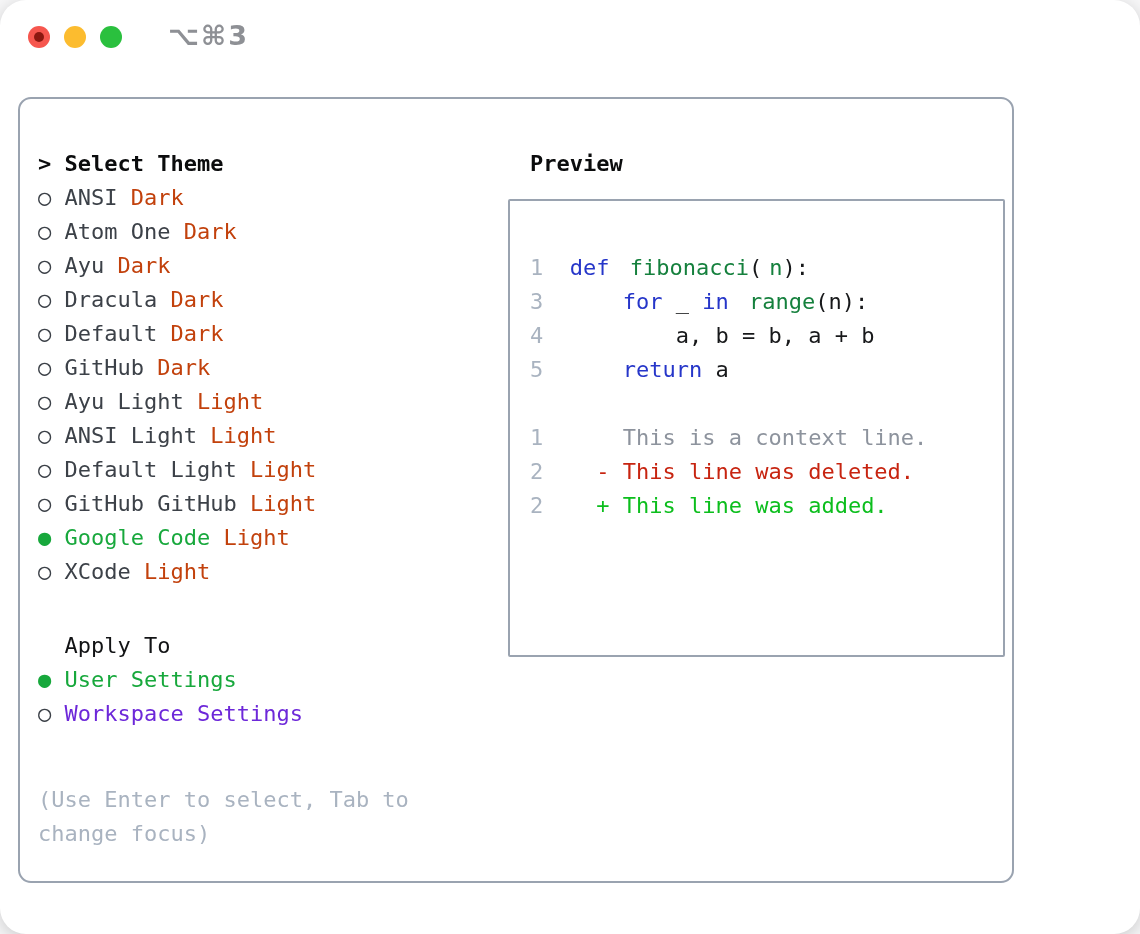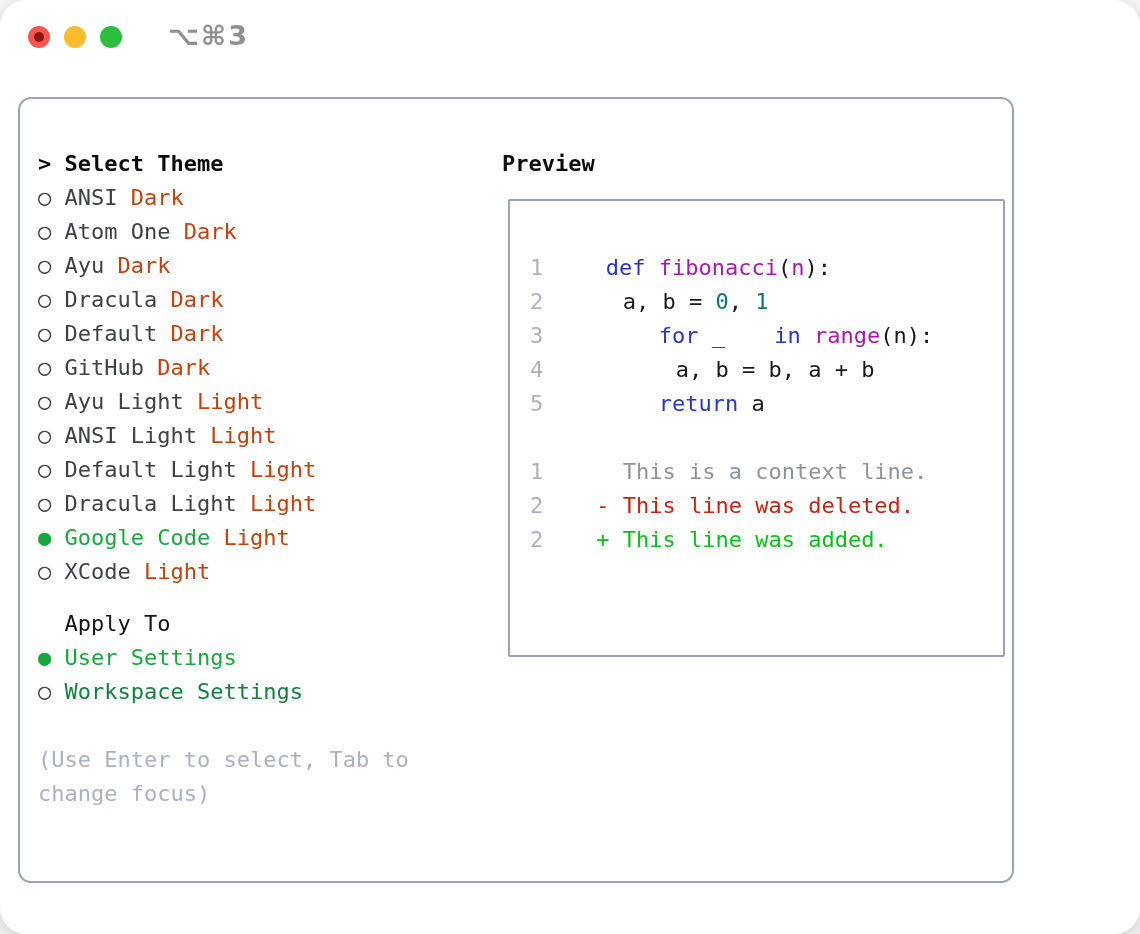--- a/index.html
+++ b/index.html
@@ -26,36 +26,36 @@
   }
   .row{white-space:pre;font-size:22px;line-height:34px;}
   .mk{display:inline-block;width:2ch;color:#3c4148;}
   .mk.sel{color:#17a83c;}
   .left-col{position:absolute;left:18px;top:48px;color:#3c4148;}
   .title-row{font-weight:bold;color:#0b0c0d;}
   .title-row .mk{color:#0b0c0d;}
   .tname{color:#3c4148;}
   .tname.sel{color:#17a83c;}
   .tvariant{color:#c2410c;}
-  .apply-section{margin-top:18px;}
+  .apply-section{margin-top:40px;}
   .apply-title{color:#121315;}
-  .opt-label{color:#15803d;}
+  .opt-label{color:#6d28d9;}
   .opt-label.sel{color:#17a83c;}
-  .hint{margin-top:34px;color:#a9b3c0;}
+  .hint{margin-top:52px;color:#a9b3c0;}
   
-  .preview-title{position:absolute;left:482px;top:48px;font-size:22px;line-height:34px;font-weight:bold;color:#0b0c0d;white-space:pre;}
+  .preview-title{position:absolute;left:510px;top:48px;font-size:22px;line-height:34px;font-weight:bold;color:#0b0c0d;white-space:pre;}
   .preview-box{
     position:absolute;left:488px;top:100px;width:473px;height:404px;
     border:2px solid #9aa3b0;border-radius:2px;background:#fff;
     padding:50px 0 0 20px;box-sizing:content-box;overflow:hidden;
   }
   .cline{white-space:pre;font-size:22px;line-height:34px;color:#17181a;}
   .ln{display:inline-block;width:3ch;color:#a9b3c0;}
-  .tk-kw{color:#2636c9;margin-left:36px;}
-  .tk-fn{color:#a21caf;}
+  .tk-kw{color:#2636c9;}
+  .tk-fn{color:#15803d;margin-left:7px;}
   .tk-num{color:#0e7373;}
   .tk-pl{color:#17181a;}
   .tk-ctx{color:#8d939d;margin-top:27px;}
   .tk-del{color:#c72410;}
   .tk-add{color:#0cbe1d;}
 </style>
 </head>
 <body>
 
 <div class="window">
@@ -77,21 +77,21 @@
       <div>
           <div class="row theme-item"><span class="mk">○</span><span class="tname">ANSI</span><span class="tvariant"> Dark</span></div>
           <div class="row theme-item"><span class="mk">○</span><span class="tname">Atom One</span><span class="tvariant"> Dark</span></div>
           <div class="row theme-item"><span class="mk">○</span><span class="tname">Ayu</span><span class="tvariant"> Dark</span></div>
           <div class="row theme-item"><span class="mk">○</span><span class="tname">Dracula</span><span class="tvariant"> Dark</span></div>
           <div class="row theme-item"><span class="mk">○</span><span class="tname">Default</span><span class="tvariant"> Dark</span></div>
           <div class="row theme-item"><span class="mk">○</span><span class="tname">GitHub</span><span class="tvariant"> Dark</span></div>
           <div class="row theme-item"><span class="mk">○</span><span class="tname">Ayu Light</span><span class="tvariant"> Light</span></div>
           <div class="row theme-item"><span class="mk">○</span><span class="tname">ANSI Light</span><span class="tvariant"> Light</span></div>
           <div class="row theme-item"><span class="mk">○</span><span class="tname">Default Light</span><span class="tvariant"> Light</span></div>
-          <div class="row theme-item"><span class="mk">○</span><span class="tname">Dracula Light</span><span class="tvariant"> Light</span></div>
+          <div class="row theme-item"><span class="mk">○</span><span class="tname">GitHub GitHub</span><span class="tvariant"> Light</span></div>
           <div class="row theme-item"><span class="mk sel">●</span><span class="tname sel">Google Code</span><span class="tvariant"> Light</span></div>
           <div class="row theme-item"><span class="mk">○</span><span class="tname">XCode</span><span class="tvariant"> Light</span></div>
         </div>
 
       <div class="apply-section">
         <div class="row apply-title"><span class="mk"> </span><span>Apply To</span></div>
         <div>
             <div class="row apply-option"><span class="mk sel">●</span><span class="opt-label sel">User Settings</span></div>
             <div class="row apply-option"><span class="mk">○</span><span class="opt-label">Workspace Settings</span></div>
           </div>
@@ -101,21 +101,20 @@
           <div class="row">(Use Enter to select, Tab to</div>
           <div class="row">change focus)</div>
         </div>
     </div>
 
     <div class="preview-title">Preview</div>
 
     <div class="preview-box">
       <div>
           <div class="cline"><span class="ln">1</span><span class="tk-kw">def</span><span class="tk-pl"> </span><span class="tk-fn">fibonacci</span><span class="tk-pl">(</span><span class="tk-fn">n</span><span class="tk-pl">):</span></div>
-          <div class="cline"><span class="ln">2</span><span class="tk-pl">    a, b = </span><span class="tk-num">0</span><span class="tk-pl">, </span><span class="tk-num">1</span></div>
           <div class="cline"><span class="ln">3</span><span class="tk-pl">    </span><span class="tk-kw">for</span><span class="tk-pl"> _ </span><span class="tk-kw">in</span><span class="tk-pl"> </span><span class="tk-fn">range</span><span class="tk-pl">(n):</span></div>
           <div class="cline"><span class="ln">4</span><span class="tk-pl">        a, b = b, a + b</span></div>
           <div class="cline"><span class="ln">5</span><span class="tk-pl">    </span><span class="tk-kw">return</span><span class="tk-pl"> a</span></div>
           <div class="cline"><span class="ln"></span>&nbsp;</div>
           <div class="cline"><span class="ln">1</span><span class="tk-ctx">    This is a context line.</span></div>
           <div class="cline"><span class="ln">2</span><span class="tk-del">  - This line was deleted.</span></div>
           <div class="cline"><span class="ln">2</span><span class="tk-add">  + This line was added.</span></div>
         </div>
     </div>
 

